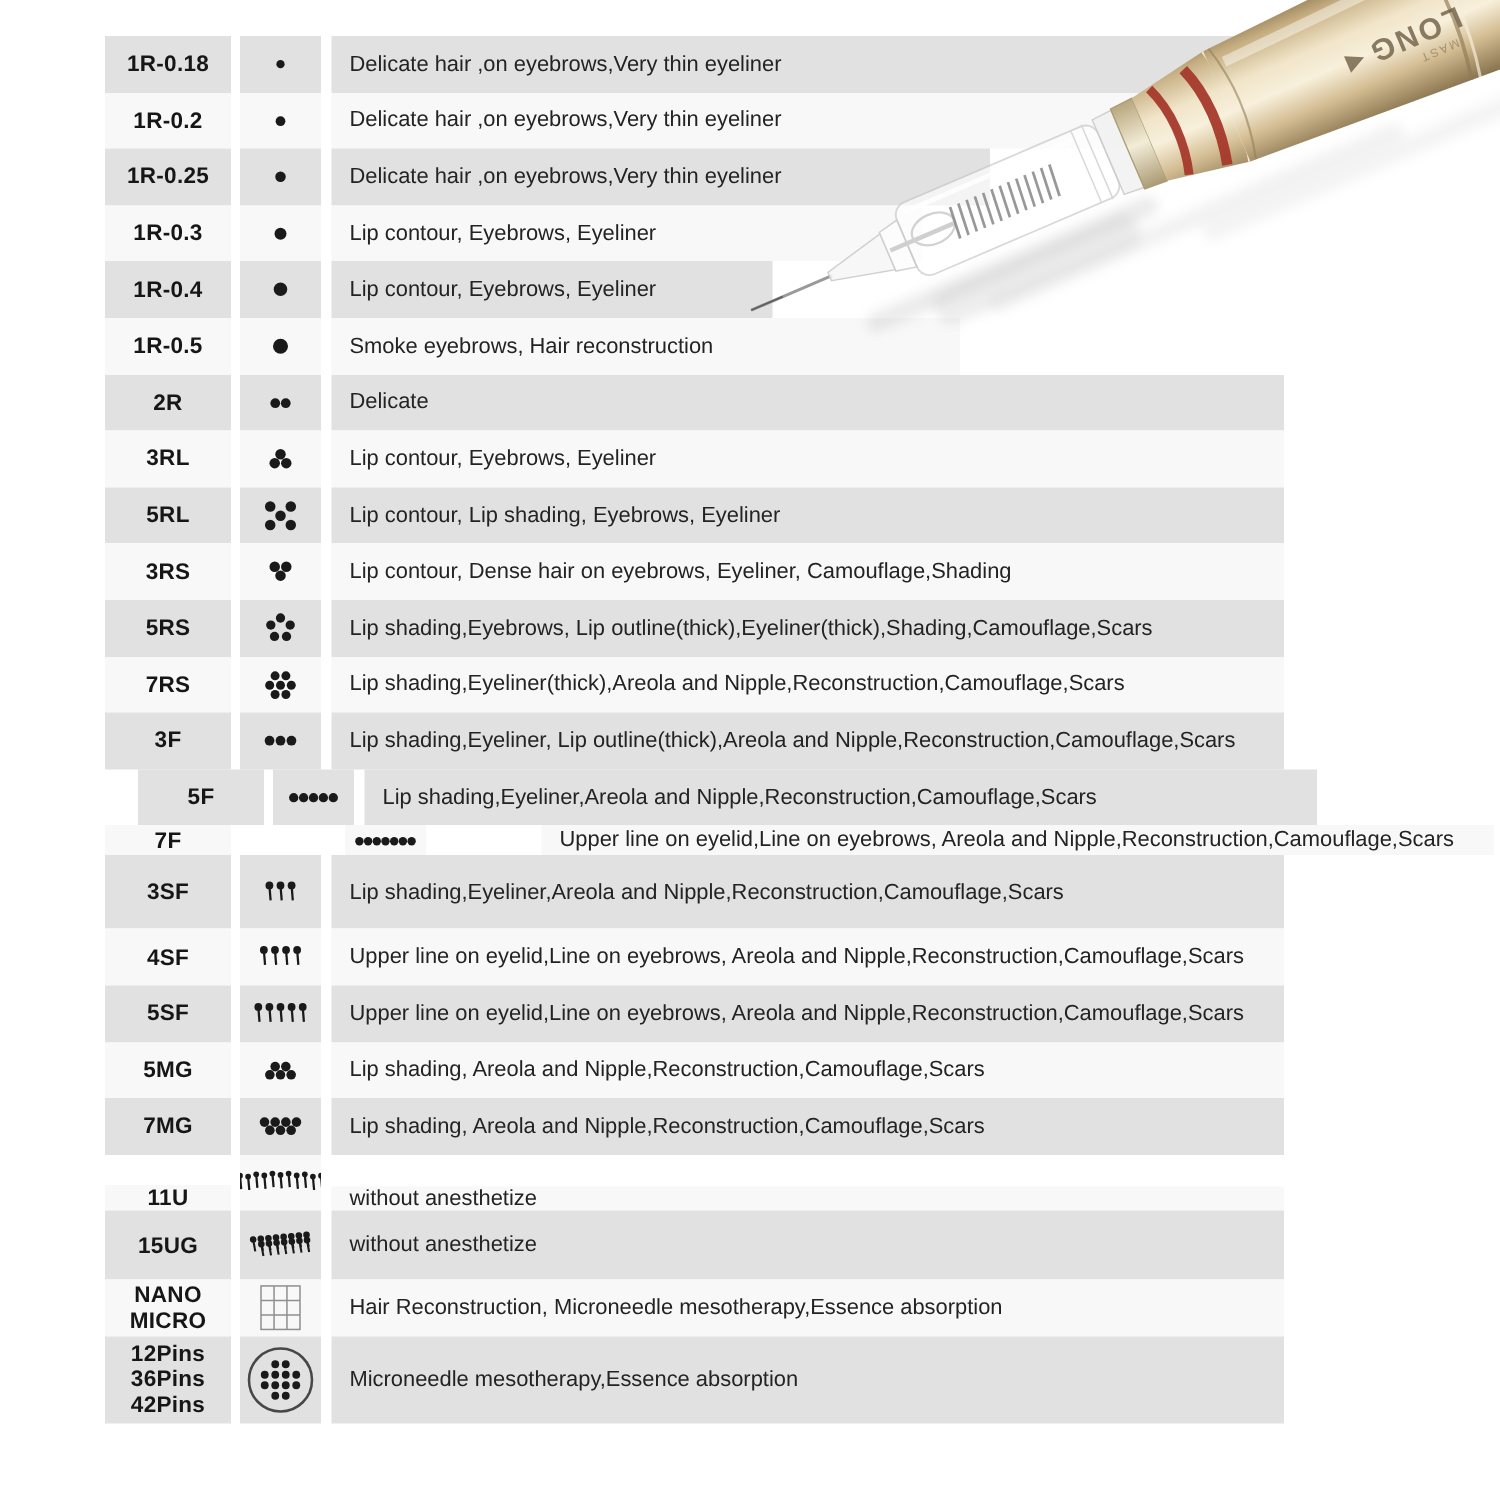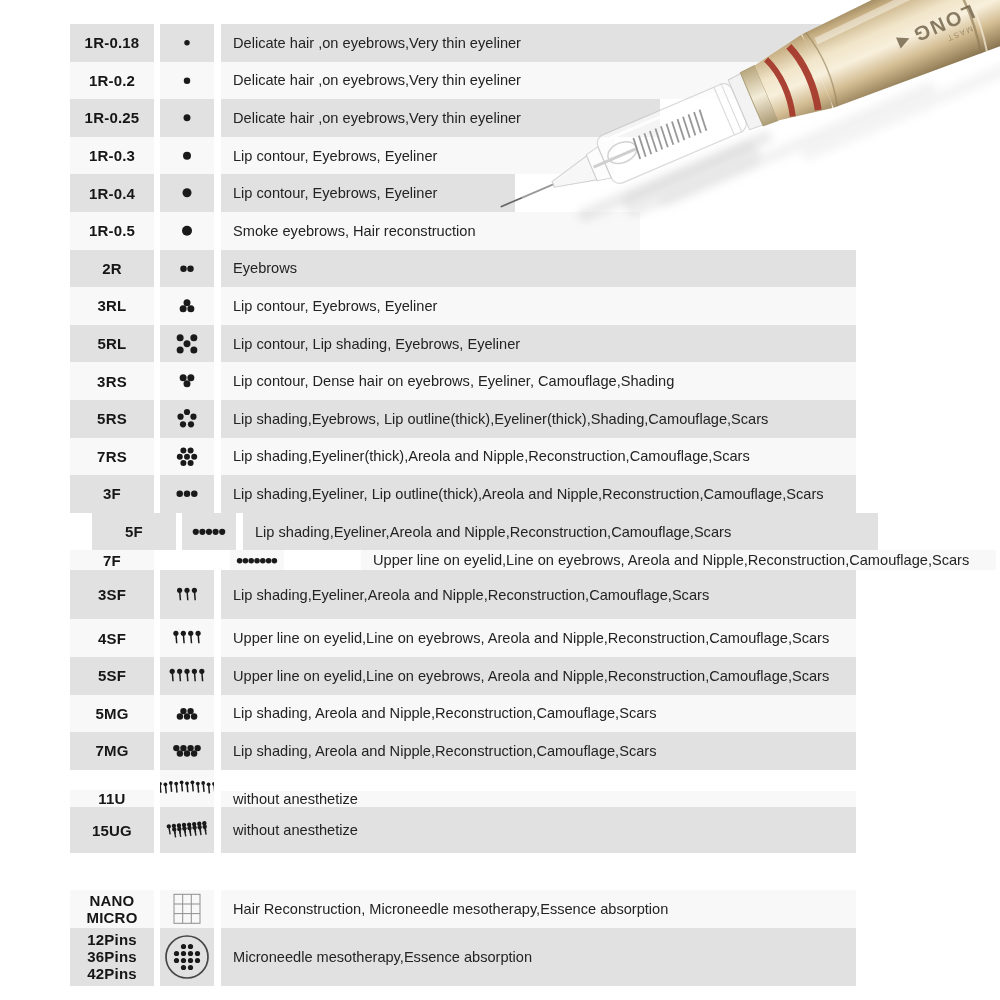--- a/index.html
+++ b/index.html
@@ -99,21 +99,21 @@
     <div class="row shaded" style="height: 37.6px;">
     <div class="cell cell-code">2R</div>
     <div class="gap1"></div>
     <div class="cell cell-icon">
         <svg width="54" height="37.6" viewBox="-27 -18.8 54 37.6">
           <circle cx="-3.5" cy="0" r="3.25" fill="#1a1a1a"></circle>
           <circle cx="3.5" cy="0" r="3.25" fill="#1a1a1a"></circle>
         </svg>
       </div>
     <div class="gap2"></div>
-    <div class="cell cell-desc">Eyebrows</div>
+    <div class="cell cell-desc">Delicate</div>
   </div>
     <div class="row plain" style="height: 37.6px;">
     <div class="cell cell-code">3RL</div>
     <div class="gap1"></div>
     <div class="cell cell-icon">
         <svg width="54" height="37.6" viewBox="-27 -18.8 54 37.6">
           <circle cx="0" cy="-2.975" r="3.5" fill="#1a1a1a"></circle>
           <circle cx="-3.85" cy="2.975" r="3.5" fill="#1a1a1a"></circle>
           <circle cx="3.85" cy="2.975" r="3.5" fill="#1a1a1a"></circle>
         </svg>
@@ -379,21 +379,21 @@
             <circle cx="12.8" cy="-1.5" r="2.2" fill="#1a1a1a"></circle>
             <line x1="12.8" y1="-1.5" x2="13.5" y2="6.5" stroke="#1a1a1a" stroke-width="1.4"></line>
             <circle cx="17.9" cy="-1.5" r="2.2" fill="#1a1a1a"></circle>
             <line x1="17.9" y1="-1.5" x2="18.599999999999998" y2="6.5" stroke="#1a1a1a" stroke-width="1.4"></line>
           </g>
         </svg>
       </div>
     <div class="gap2"></div>
     <div class="cell cell-desc">without anesthetize</div>
   </div>
-    <div class="row plain" style="height: 37.6px; margin-top: 37px;">
+    <div class="row plain" style="height: 37.6px;">
     <div class="cell cell-code">NANO
 MICRO</div>
     <div class="gap1"></div>
     <div class="cell cell-icon">
         <svg width="54" height="37.6" viewBox="-27 -18.8 54 37.6">
           <rect x="-13" y="-14.5" width="26" height="29" fill="none" stroke="#8f8f8f" stroke-width="1"></rect>
           <line x1="-4.3" y1="-14.5" x2="-4.3" y2="14.5" stroke="#8f8f8f" stroke-width="1"></line>
           <line x1="4.3" y1="-14.5" x2="4.3" y2="14.5" stroke="#8f8f8f" stroke-width="1"></line>
           <line x1="-13" y1="-4.8" x2="13" y2="-4.8" stroke="#8f8f8f" stroke-width="1"></line>
           <line x1="-13" y1="4.8" x2="13" y2="4.8" stroke="#8f8f8f" stroke-width="1"></line>

